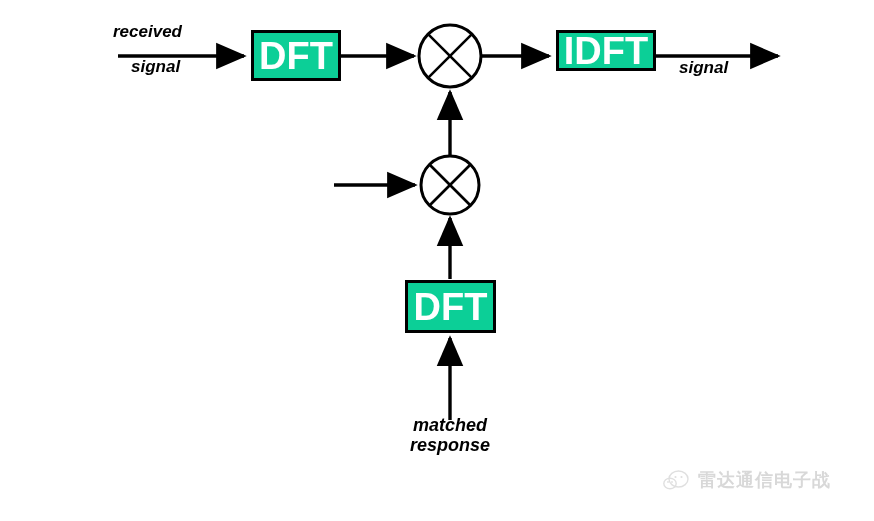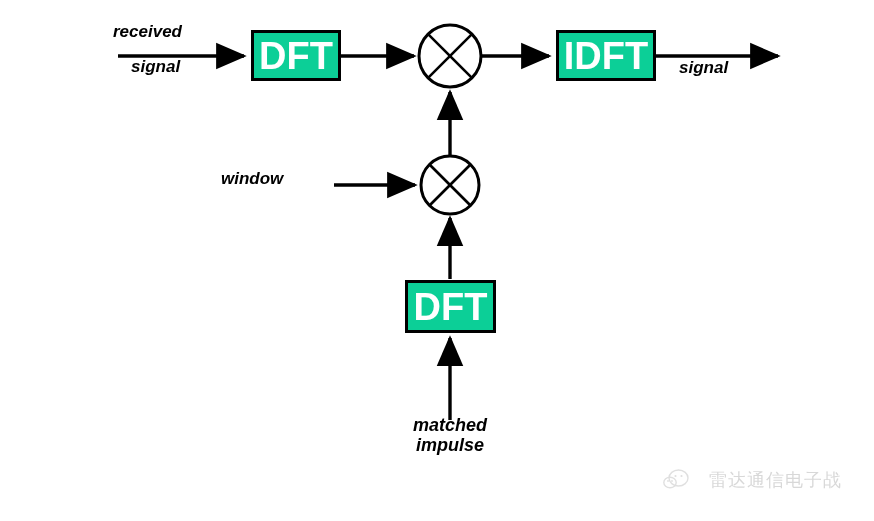--- a/index.html
+++ b/index.html
@@ -63,22 +63,24 @@
     white-space: nowrap;
   }
   .label-stack .ln {
     display: block;
   }
   #watermark {
     position: absolute;
     left: 663px;
     top: 468px;
     display: flex;
-    gap: 20px;
+    align-items: center;
+    gap: 9px;
     opacity: 0.55;
+    font-weight: bold;
   }
   #watermark .wm-text {
     font-family: "DejaVu Sans", sans-serif;
     font-size: 18px;
     color: #b9b9b9;
     letter-spacing: 1px;
     white-space: nowrap;
   }
   #watermark .wm-logo {
     width: 26px;
@@ -124,38 +126,37 @@
       <circle cx="450" cy="185" r="29" fill="#ffffff" stroke="#000000" stroke-width="3"></circle>
       <line x1="429.5" y1="164.5" x2="470.5" y2="205.5" stroke="#000000" stroke-width="2.6"></line>
       <line x1="470.5" y1="164.5" x2="429.5" y2="205.5" stroke="#000000" stroke-width="2.6"></line>
     </g>
   </svg>
 
   <div class="proc-box" style="left:251px; top:30px; width:90px; height:51px;">
     <span class="proc-box-label">DFT</span>
   </div>
 
-  <div class="proc-box" style="left:556px; top:30px; width:100px; height:51px;">
+  <div class="proc-box" style="left:556px; top:30px; width:100px; height:41px;">
     <span class="proc-box-label">IDFT</span>
   </div>
 
   <div class="proc-box" style="left:405px; top:280px; width:91px; height:53px;">
     <span class="proc-box-label">DFT</span>
   </div>
 
   <div class="label-italic" style="left:113px; top:23px;">received</div>
   <div class="label-italic" style="left:131px; top:58px;">signal</div>
 
   <div class="label-italic" style="left:679px; top:59px;">signal</div>
 
-  <div class="label-italic" style="left:221px; top:170px;">window</div>
 
   <div class="label-stack" style="left:355px; top:415px; width:190px;">
     <span class="ln">matched</span>
-    <span class="ln">impulse</span>
+    <span class="ln">response</span>
   </div>
 
   <div id="watermark">
     <span class="wm-logo">
       <svg viewBox="0 0 26 22" width="26" height="22">
         <ellipse cx="15.5" cy="10" rx="9.5" ry="8" fill="none" stroke="#c6c6c6" stroke-width="1.4"></ellipse>
         <ellipse cx="7" cy="14.5" rx="6.2" ry="5.2" fill="none" stroke="#c6c6c6" stroke-width="1.4"></ellipse>
         <circle cx="12.5" cy="8" r="1.1" fill="#c6c6c6"></circle>
         <circle cx="18.5" cy="8" r="1.1" fill="#c6c6c6"></circle>
         <circle cx="5" cy="13" r="0.9" fill="#c6c6c6"></circle>

